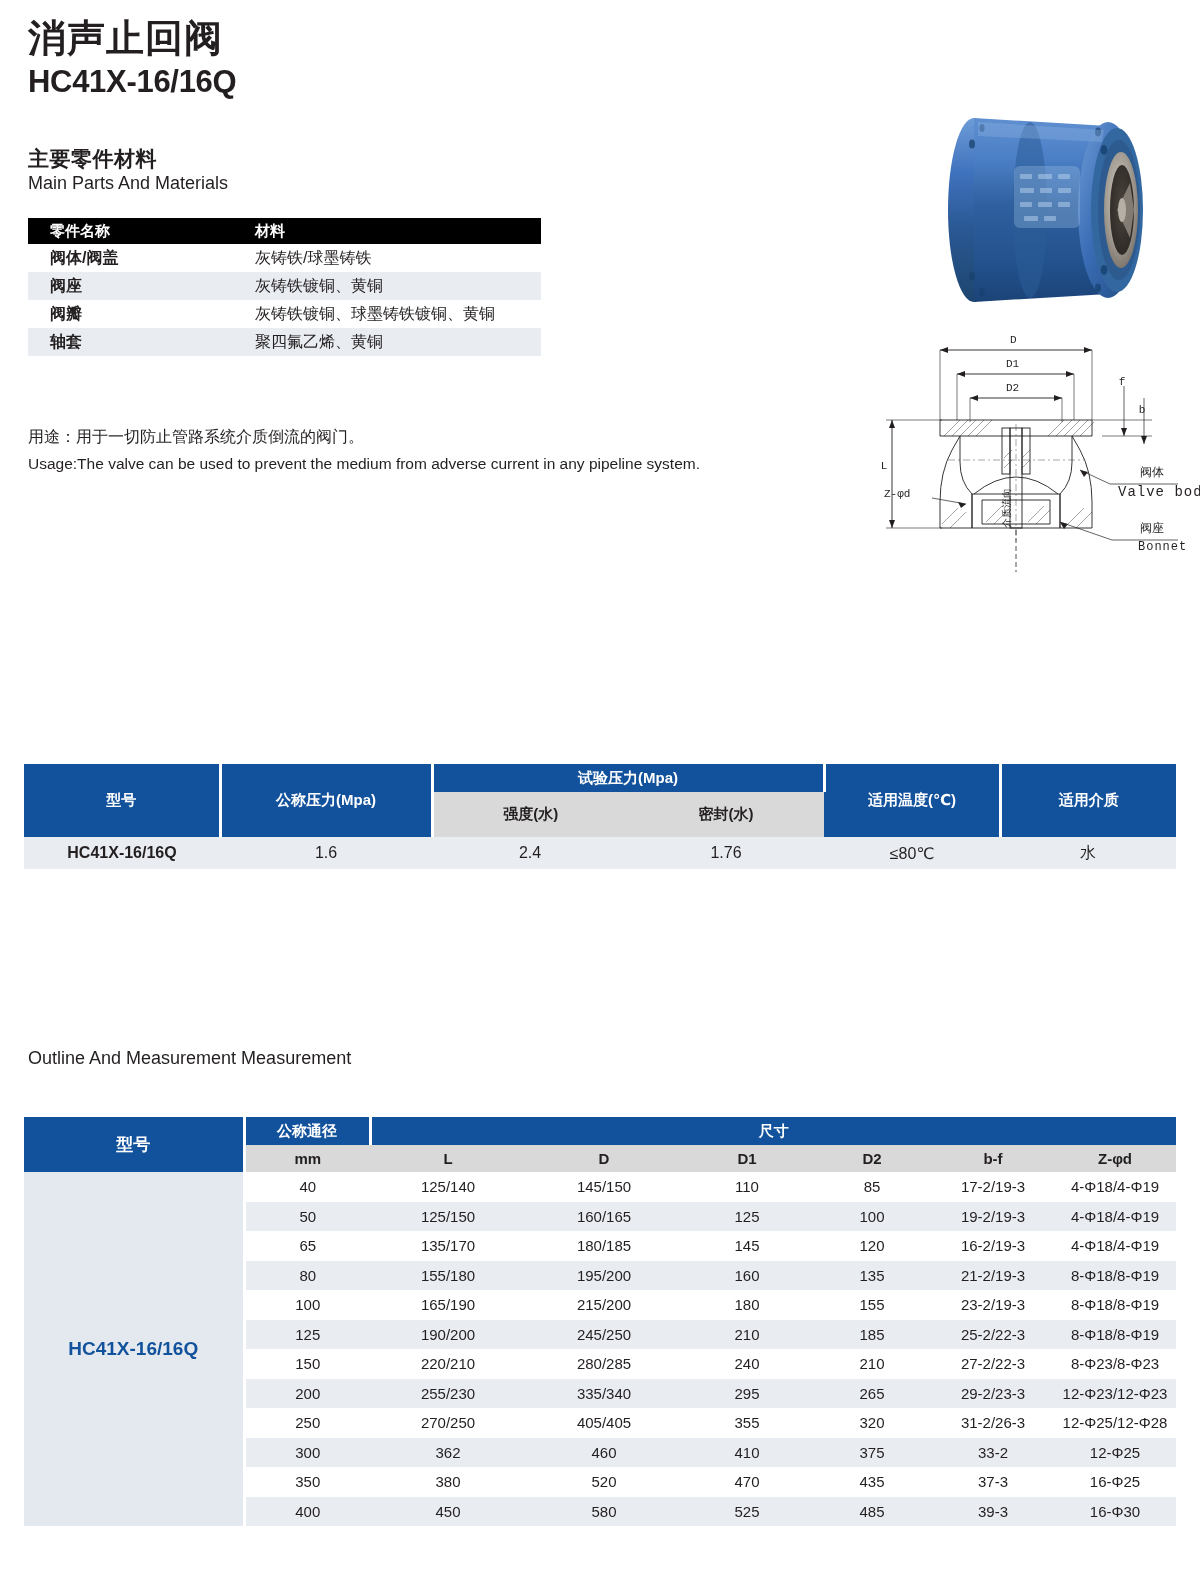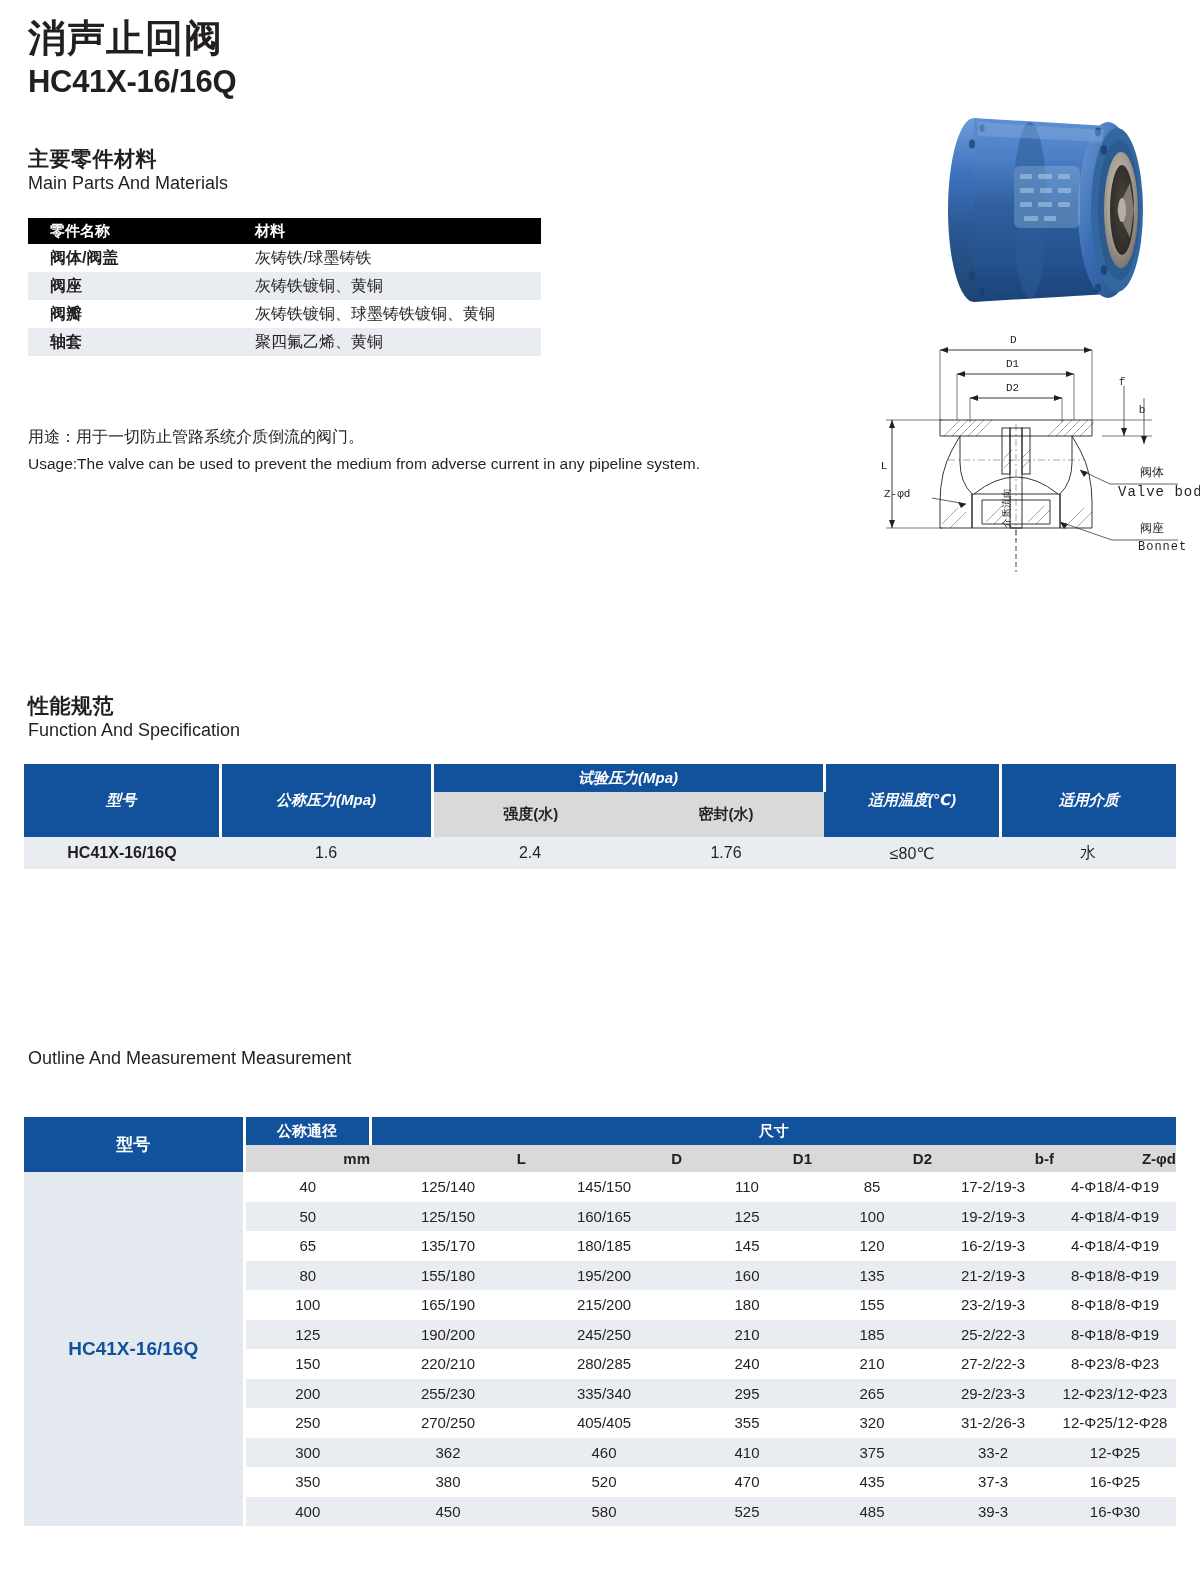--- a/index.html
+++ b/index.html
@@ -32,21 +32,21 @@
   }
   .sec-head .en {
     font-size: 18px; font-weight: normal; color: #231f20; line-height: 1.3;
   }
 
   
   table { border-collapse: collapse; table-layout: fixed; }
   .tbl th, .tbl td { padding: 0; }
   .hdr-blue {
     background: #12529c; color: #ffffff; font-weight: bold;
-    font-size: 15px; text-align: center; height: 28px; font-style: italic;
+    font-size: 15px; text-align: center; height: 28px;
   }
   .sub-gray {
     background: #d9d9d9; color: #231f20; font-weight: bold;
     font-size: 15px; text-align: center; height: 27px;
   }
   .cell { font-size: 15px; text-align: center; height: 29px; color: #231f20; }
   .row-white { background: #ffffff; }
   .row-alt { background: #e9edf2; }
 
   
@@ -84,21 +84,21 @@
     text-align: center; vertical-align: middle; border-right: 3px solid #fff;
   }
   #dim-table .modelbox {
     background: #e4e9ef; color: #12529c; font-weight: bold; font-size: 19px;
     text-align: center; vertical-align: middle; border-right: 3px solid #fff;
   }
   #dim-table .h-dn { background: #12529c; color:#fff; font-weight:bold;
     font-size: 15px; text-align:center; height: 28px; border-right: 3px solid #fff; }
   #dim-table .h-size { background: #12529c; color:#fff; font-weight:bold;
     font-size: 15px; text-align:center; height: 20px; }
-  #dim-table .sub-gray { border-right: none; text-align: right; }
+  #dim-table .sub-gray { border-right: none; }
   #dim-table td.dcell { font-size: 15px; text-align:center; height: 29.5px; }
 
   
   #product-photo {
     position: absolute; left: 912px; top: 88px; width: 265px; height: 245px;
   }
   .valve-wrap { position: relative; width: 100%; height: 100%; }
 
   
   #tech-drawing { position: absolute; left: 862px; top: 332px; width: 330px; height: 250px; }
@@ -345,24 +345,20 @@
     <span class="lbl vert" style="left:254px; top:44px;">f</span>
     <span class="lbl vert" style="left:274px; top:72px;">b</span>
     <span class="lbl" style="left:22px; top:156px;">Z-φd</span>
     <span class="lbl-cn" style="left:278px; top:132px;">阀体</span>
     <span class="lbl" style="left:256px; top:152px; font-size:14px; letter-spacing:1px;">Valve body</span>
     <span class="lbl-cn" style="left:278px; top:188px;">阀座</span>
     <span class="lbl" style="left:276px; top:208px; font-size:12px; letter-spacing:1px;">Bonnet</span>
     <span class="lbl-cn" style="left:138px; top:196px; font-size:10px; transform:rotate(-90deg); transform-origin:left top;">介质流向</span>
   </div>
 
-  <div class="sec-head" id="spec-head">
-    <div class="cn">性能规范</div>
-    <div class="en">Function And Specification</div>
-  </div>
 
   <table class="tbl" id="spec-table">
     <colgroup>
       <col style="width:196px">
         <col style="width:212px">
       <col style="width:196px">
         <col style="width:196px">
       <col style="width:176px">
         <col style="width:176px">
     </colgroup>

